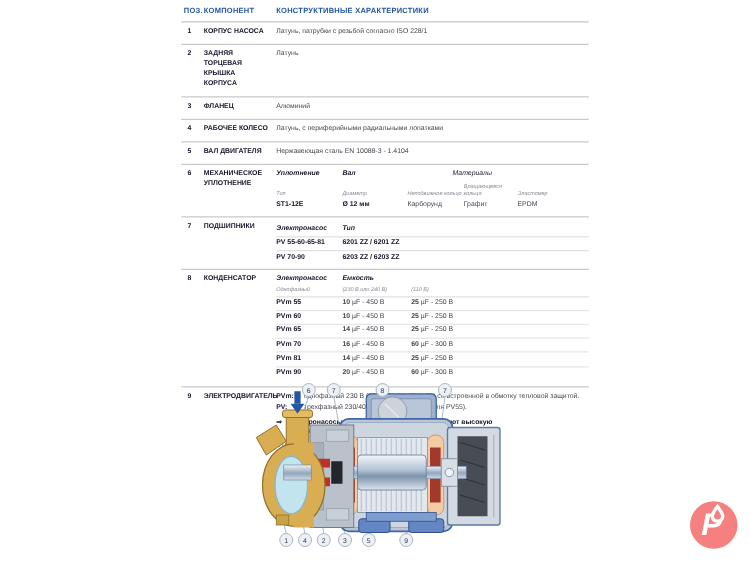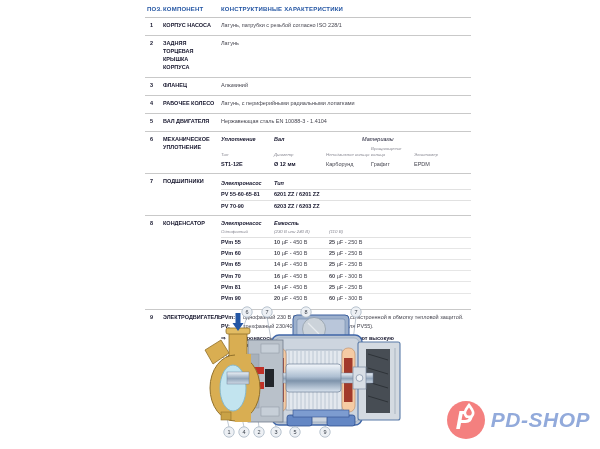--- a/index.html
+++ b/index.html
@@ -346,16 +346,15 @@
   </svg>
 
   <div class="logo">
     <div class="logo-circle">
       <span class="logo-p">P</span>
       <svg class="logo-drop" width="12" height="15" viewBox="0 0 12 15">
         <path d="M6 0C6 0 0.5 6.5 0.5 10a5.5 5.5 0 0 0 11 0C11.5 6.5 6 0 6 0Z" fill="#ffffff"></path>
         <path d="M6 4.5C6 4.5 3.2 8 3.2 9.8a2.8 2.8 0 0 0 5.6 0C8.8 8 6 4.5 6 4.5Z" fill="#f4807f"></path>
       </svg>
     </div>
-    <span class="logo-text">PD-SHOP</span>
   </div>
 
 </div>
 
 </body></html>

